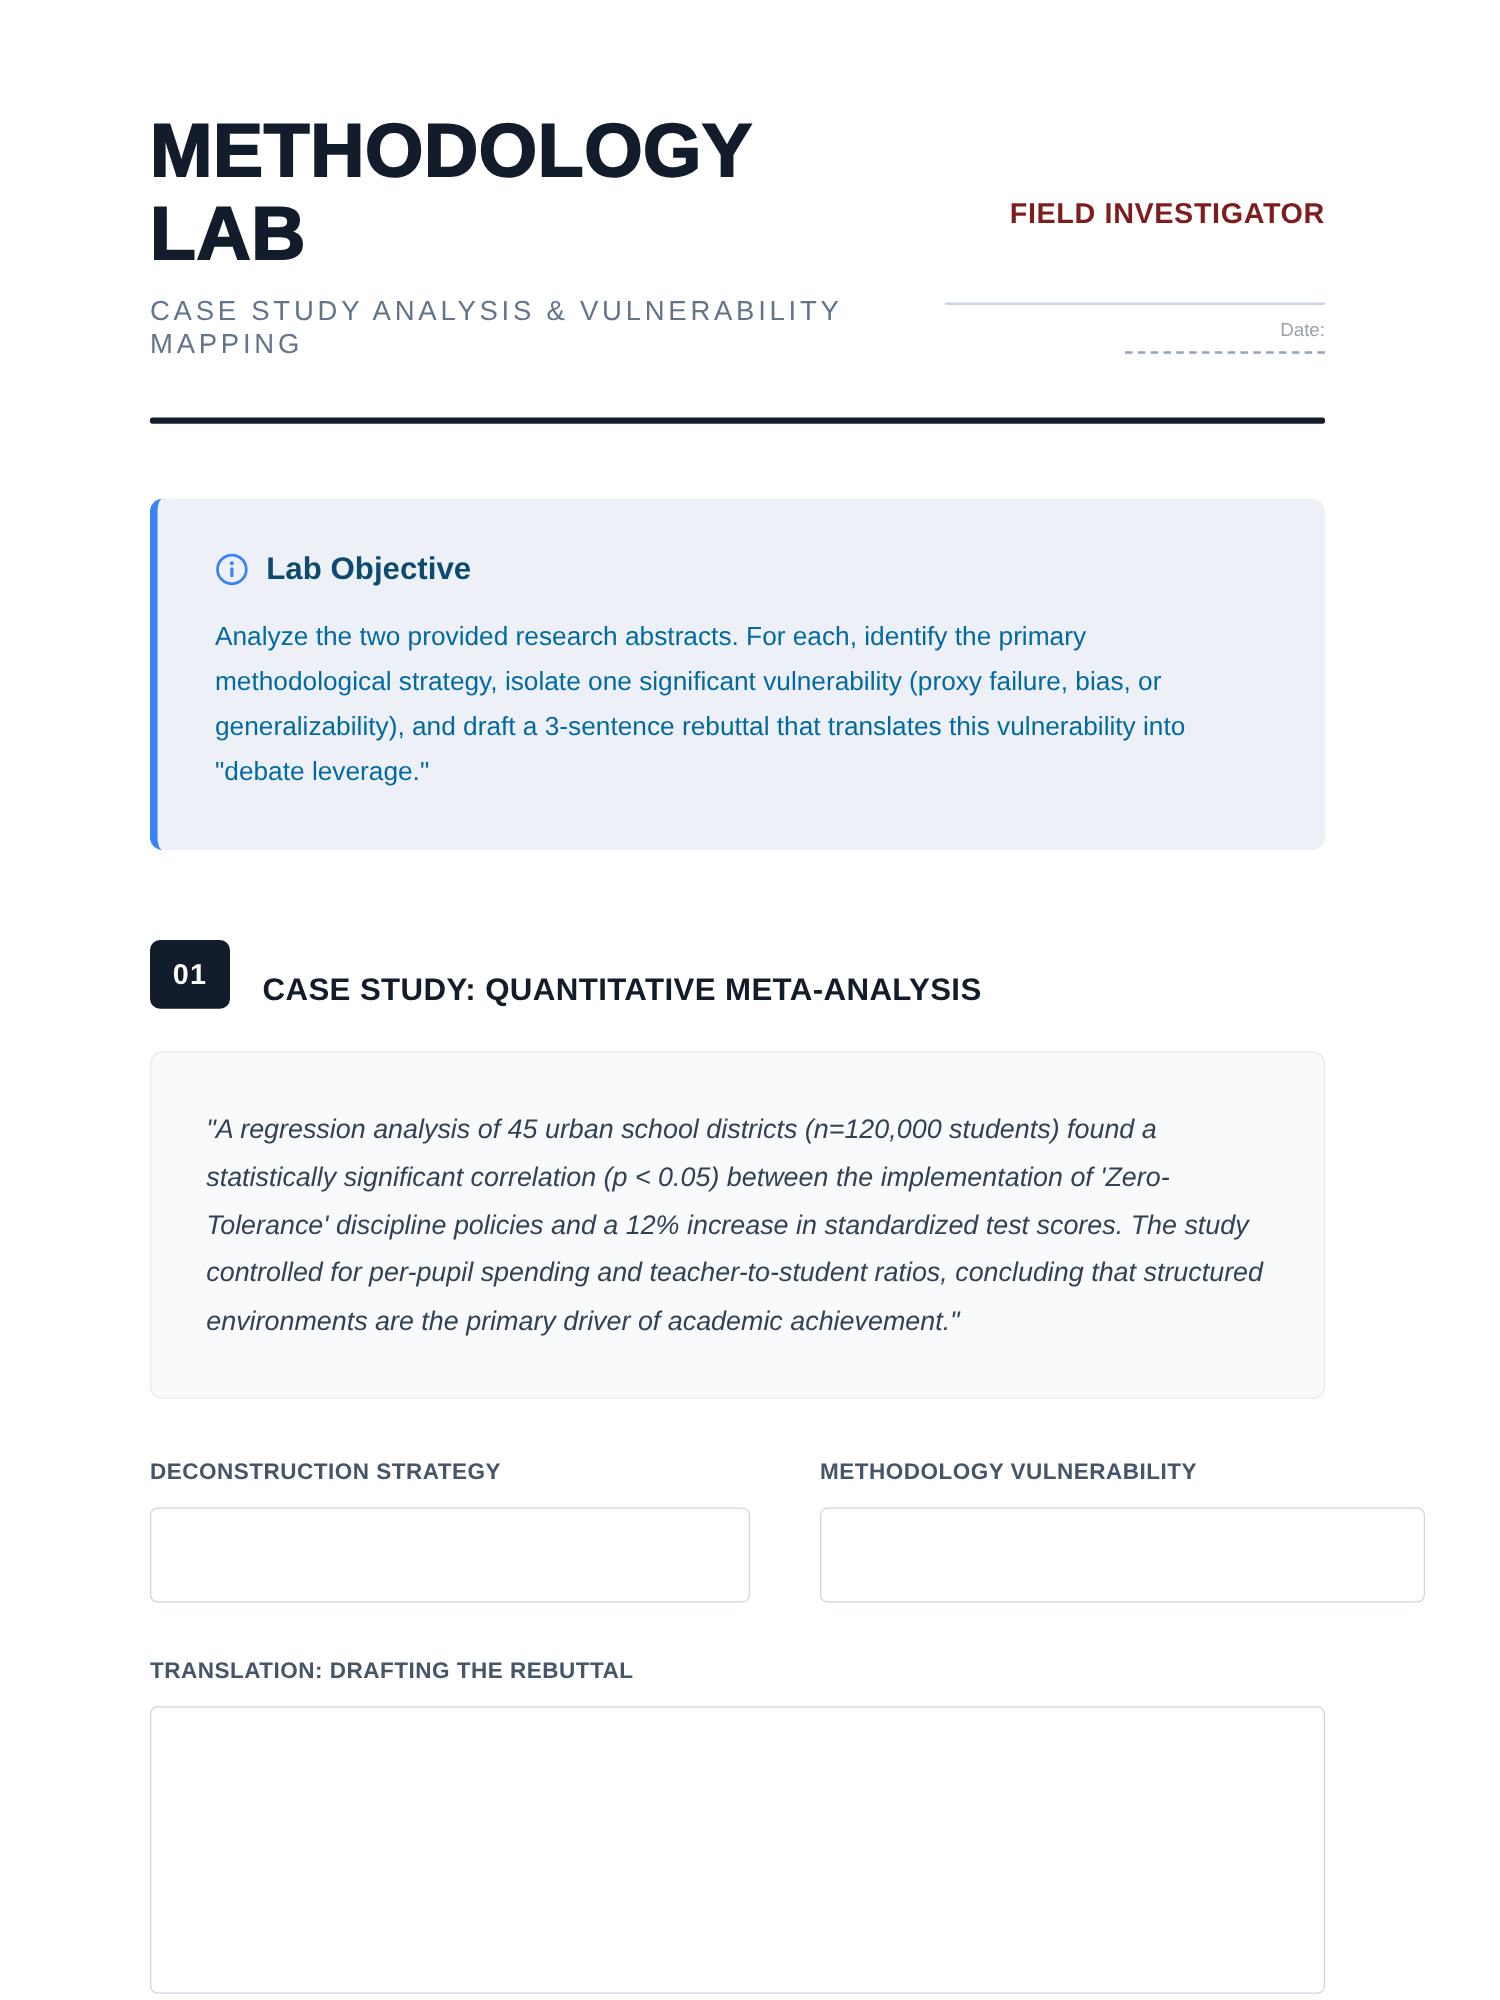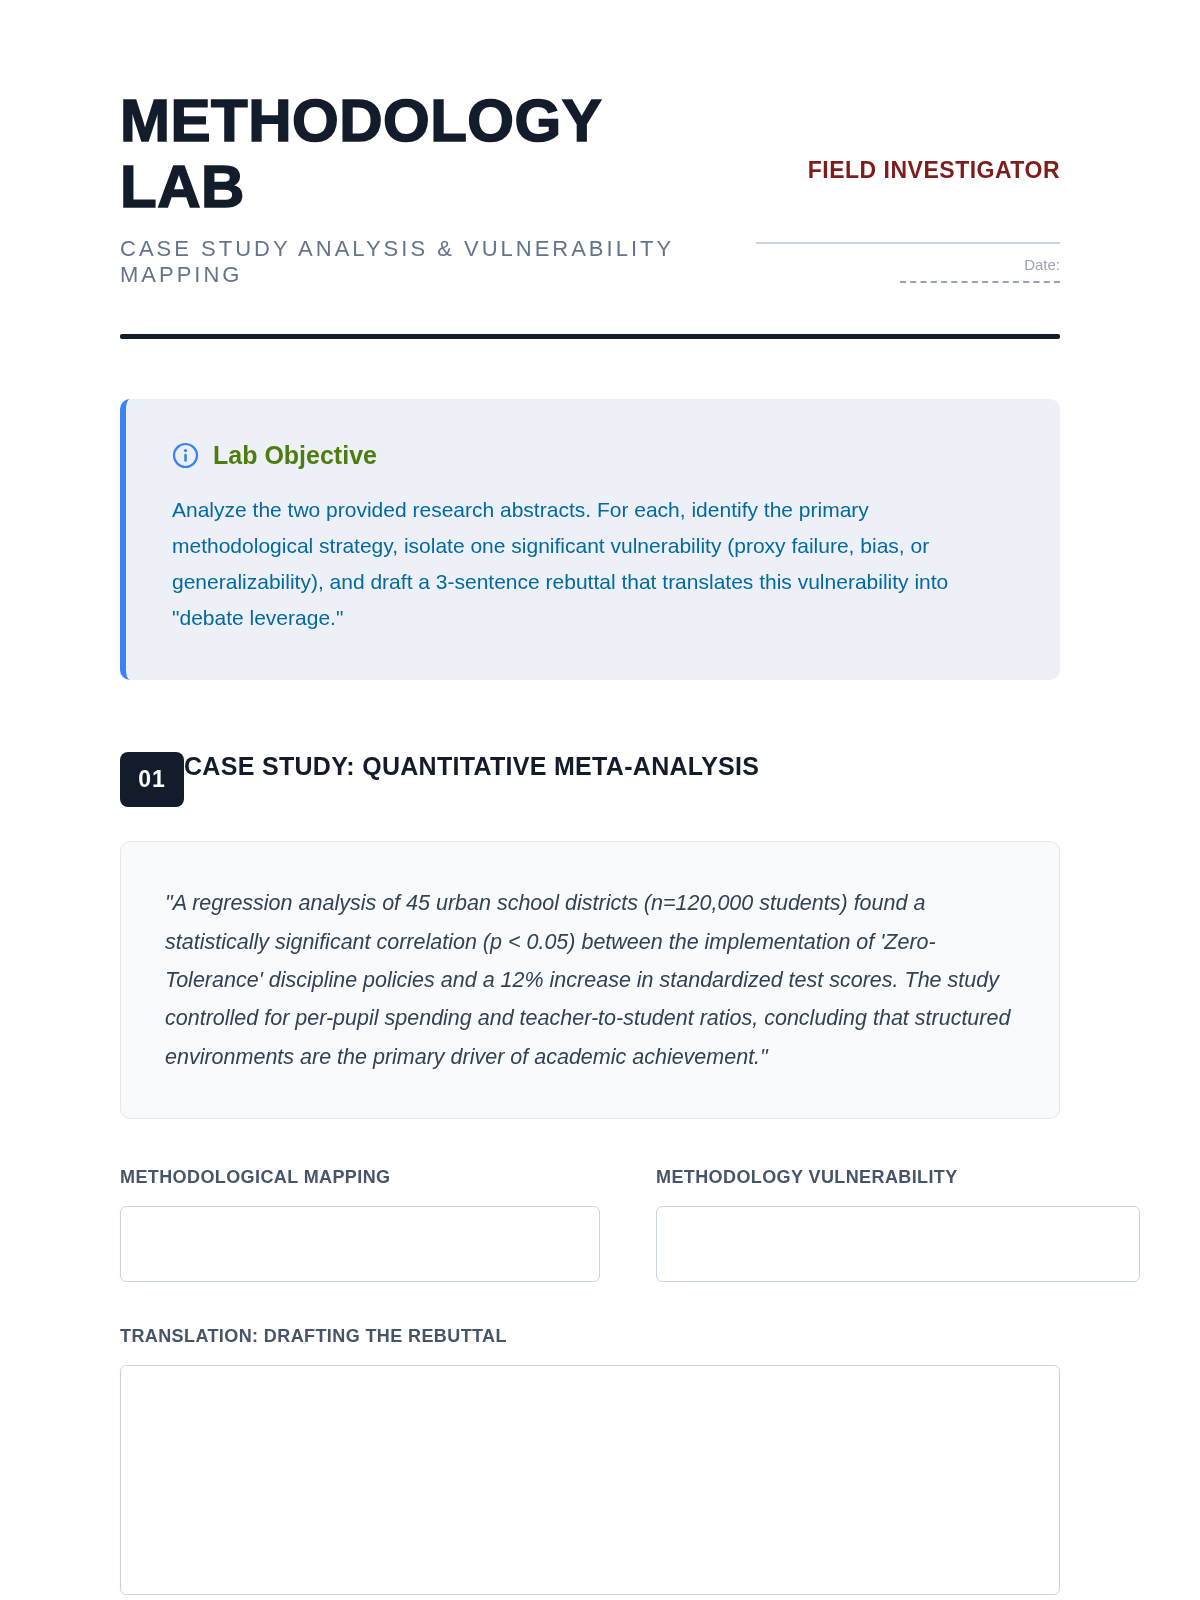--- a/index.html
+++ b/index.html
@@ -84,35 +84,36 @@
     padding: 42px 46px 44px 46px;
   }
   .objective-title-row {
     display: flex;
     align-items: center;
     gap: 14px;
   }
   .objective-title {
     font-size: 25px;
     font-weight: bold;
-    color: #4d7c0f;
+    color: #0c4a6e;
   }
   .objective-body {
     margin-top: 22px;
     font-size: 21px;
     line-height: 1.72;
     color: #0369a1;
     max-width: 960px;
   }
 
   
   .section-heading {
     margin-top: 72px;
     display: flex;
-    align-items: flex-start;
+    align-items: flex-end;
+    gap: 26px;
   }
   .section-badge {
     width: 64px;
     height: 55px;
     background: #131c2b;
     border-radius: 8px;
     color: #ffffff;
     font-size: 23px;
     font-weight: bold;
     display: flex;
@@ -218,21 +219,21 @@
       <div class="section-badge">01</div>
       <div class="section-title">CASE STUDY: QUANTITATIVE META-ANALYSIS</div>
     </div>
 
     <div class="abstract-box">
       <div class="abstract-text">"A regression analysis of 45 urban school districts (n=120,000 students) found a statistically significant correlation (p &lt; 0.05) between the implementation of 'Zero-Tolerance' discipline policies and a 12% increase in standardized test scores. The study controlled for per-pupil spending and teacher-to-student ratios, concluding that structured environments are the primary driver of academic achievement."</div>
     </div>
 
     <div class="fields-grid">
       <div>
-        <div class="field-label">METHODOLOGICAL MAPPING</div>
+        <div class="field-label">DECONSTRUCTION STRATEGY</div>
         <div class="answer-box"></div>
       </div>
       <div>
         <div class="field-label">METHODOLOGY VULNERABILITY</div>
         <div class="answer-box"></div>
       </div>
     </div>
 
     <div class="field-label rebuttal-label">TRANSLATION: DRAFTING THE REBUTTAL</div>
     <div class="rebuttal-box"></div>

